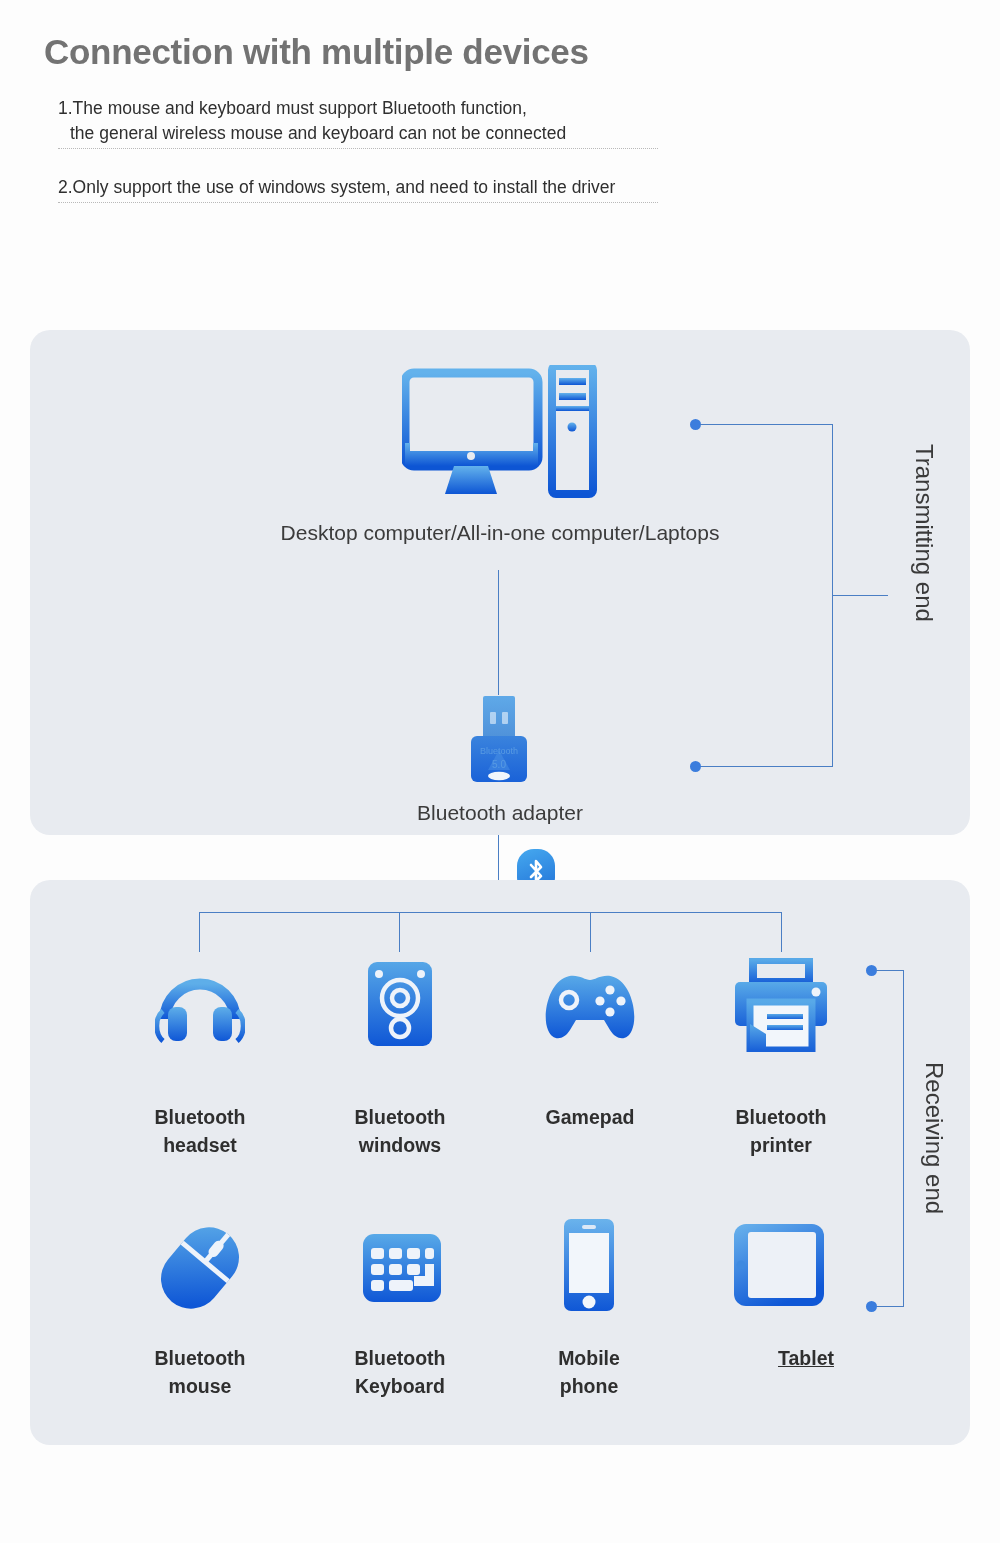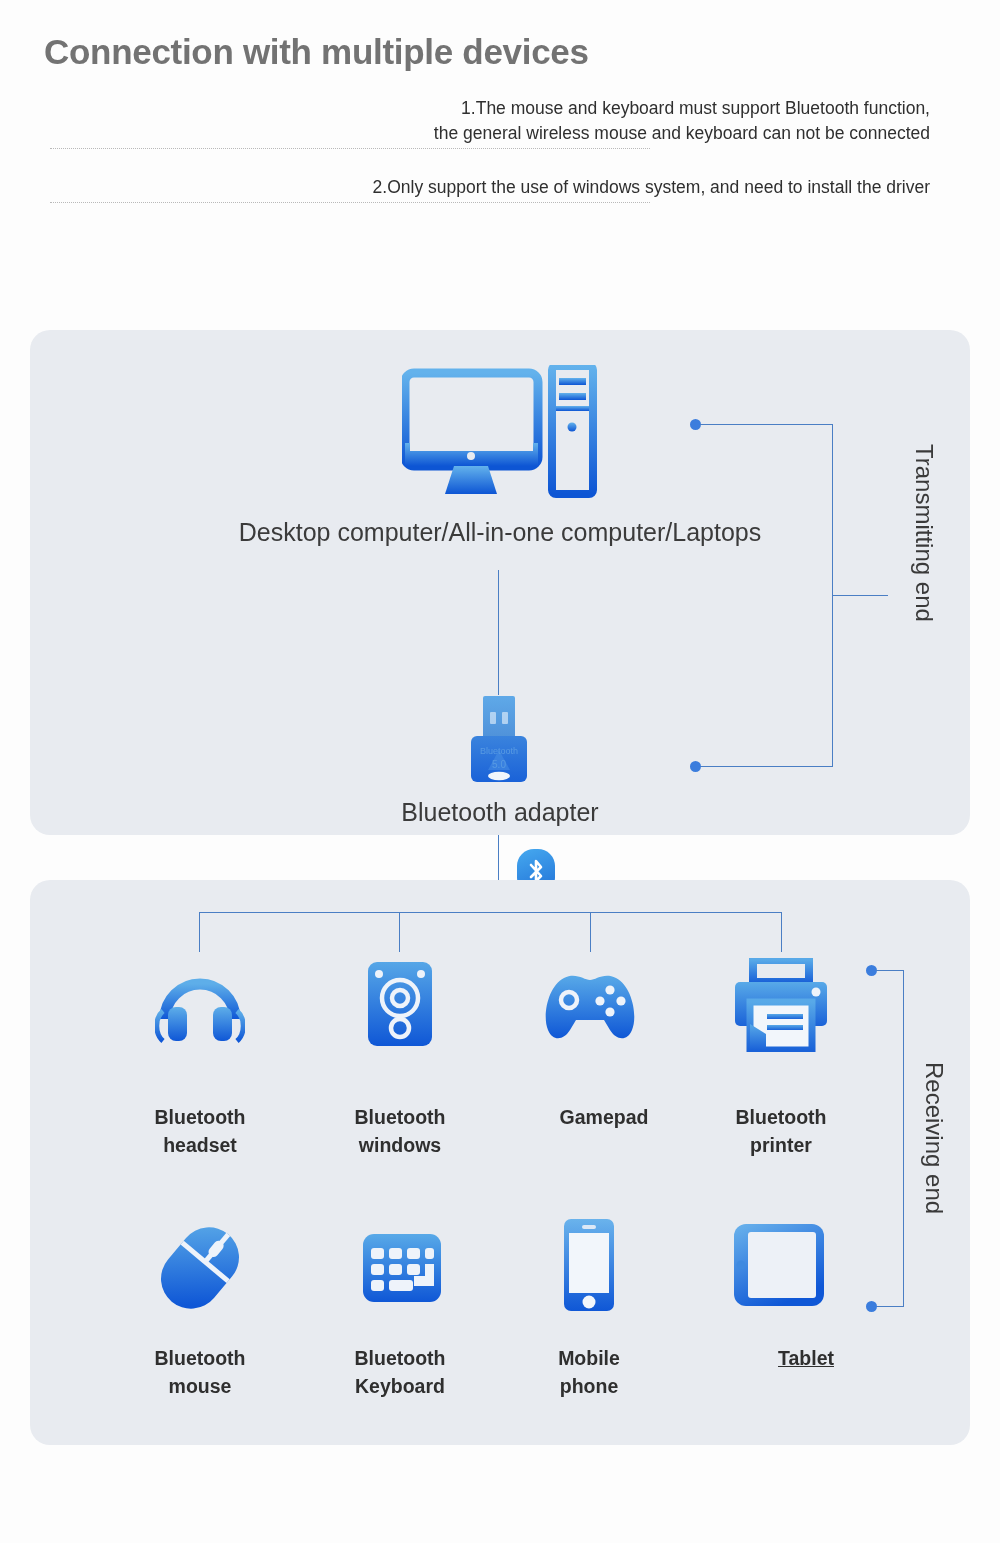--- a/index.html
+++ b/index.html
@@ -15,42 +15,42 @@
 
   
   .title{
     position:absolute;left:44px;top:32px;
     font-size:35px;font-weight:bold;letter-spacing:-0.3px;
     color:#737373;
     font-family:"Liberation Sans", sans-serif;
   }
 
   
-  .notes{position:absolute;left:50px;top:96px;width:880px;text-align:right;}
+  .notes{position:absolute;left:58px;top:96px;width:880px;}
   .note{position:relative;margin-bottom:22px;}
   .note .line{
     font-size:17.5px;line-height:25px;color:#2f2f2f;white-space:nowrap;
   }
   .note .line.indent{padding-left:12px;}
   .note .rule{
     margin-top:2px;
     border-bottom:1px dotted #b9b9b9;
   }
 
   
   .panel{
     position:absolute;
     background:#e8ebf0;
     border-radius:20px;
   }
   #panel-tx{left:30px;top:330px;width:940px;height:505px;}
   #panel-rx{left:30px;top:880px;width:940px;height:565px;}
   .cap{
     position:absolute;text-align:center;
-    font-size:25px;color:#3b3b3b;line-height:29px;
+    font-size:21px;color:#3b3b3b;line-height:29px;
   }
   .dev-cap{
     position:absolute;text-align:center;
     font-size:19.5px;color:#2f2f2f;line-height:28px;font-weight:600;
   }
 
   
   .side-label{
     position:absolute;
     font-size:24px;color:#3a3a3a;
@@ -248,21 +248,21 @@
   </div>
 
   <div class="dev-cap" style="left:120px;top:1103px;width:160px;">
     <div>Bluetooth</div>
     <div>headset</div>
   </div>
   <div class="dev-cap" style="left:320px;top:1103px;width:160px;">
     <div>Bluetooth</div>
     <div>windows</div>
   </div>
-  <div class="dev-cap" style="left:524px;top:1103px;width:160px;">
+  <div class="dev-cap" style="left:510px;top:1103px;width:160px;">
     <div>Gamepad</div>
     <div></div>
   </div>
   <div class="dev-cap" style="left:701px;top:1103px;width:160px;">
     <div>Bluetooth</div>
     <div>printer</div>
   </div>
 
   <div class="icon-wrap" style="left:152px;top:1222px;width:96px;height:92px;">
     <svg width="96" height="92" viewBox="0 0 96 92">

